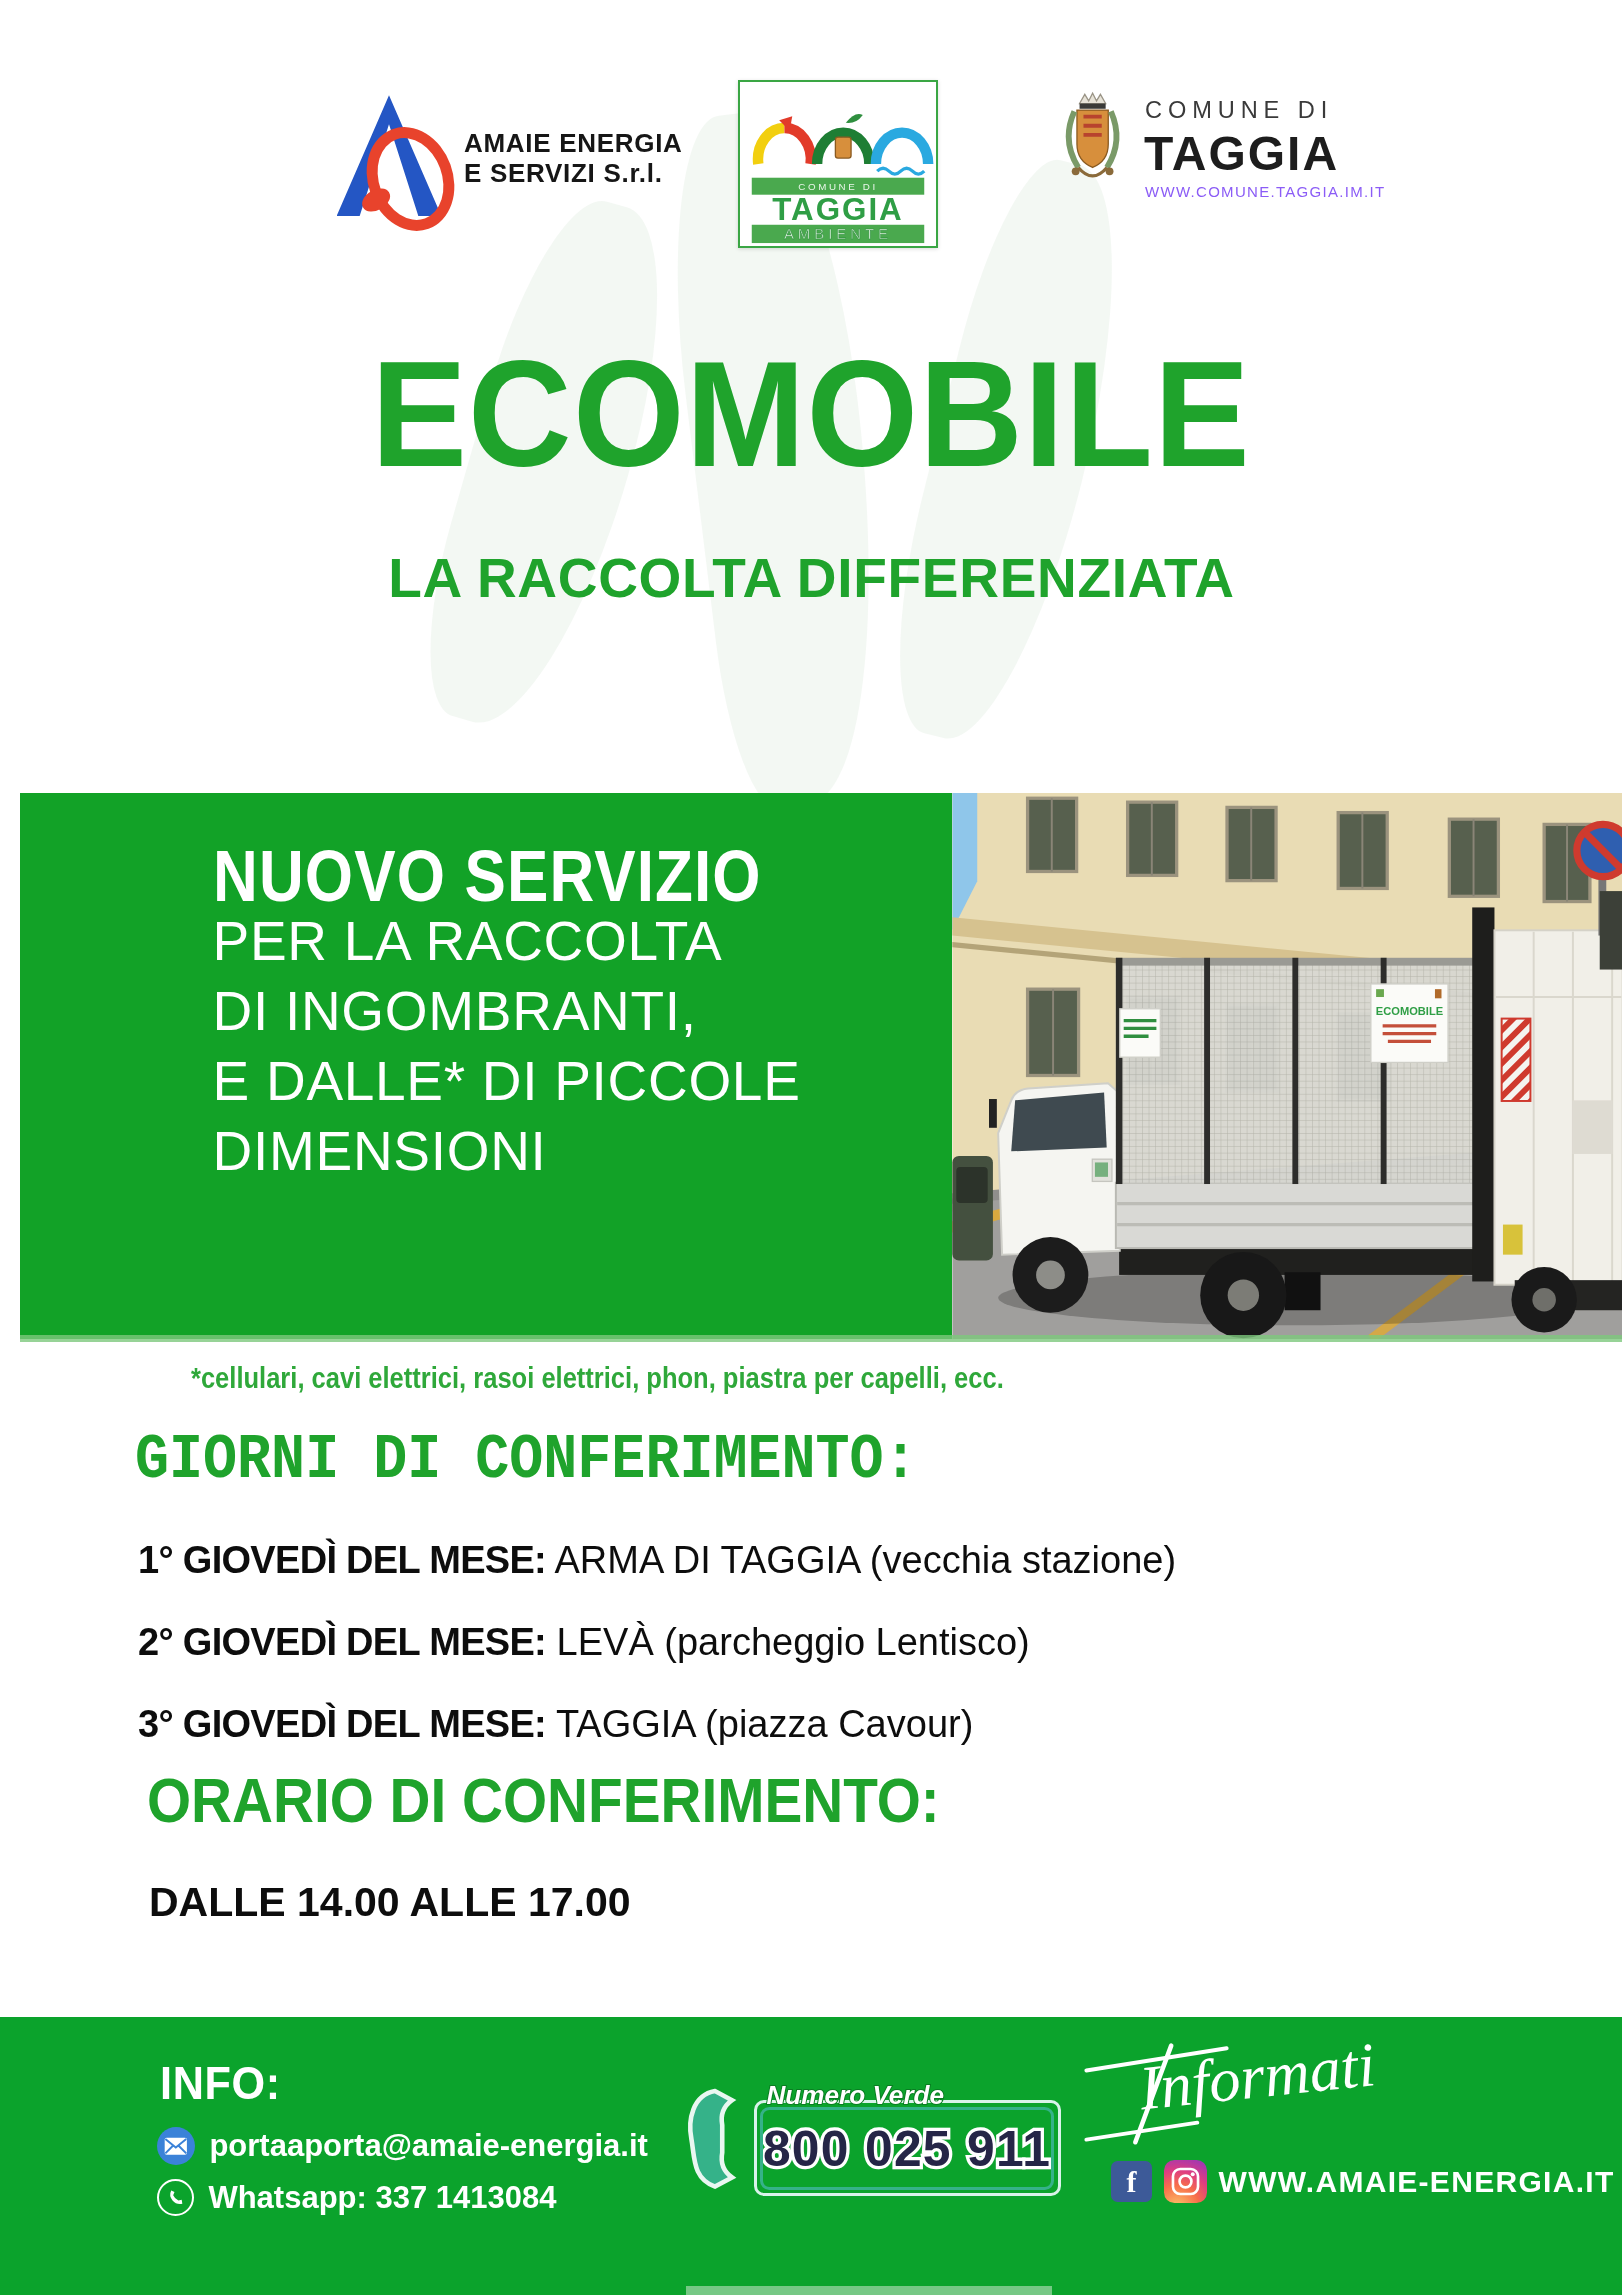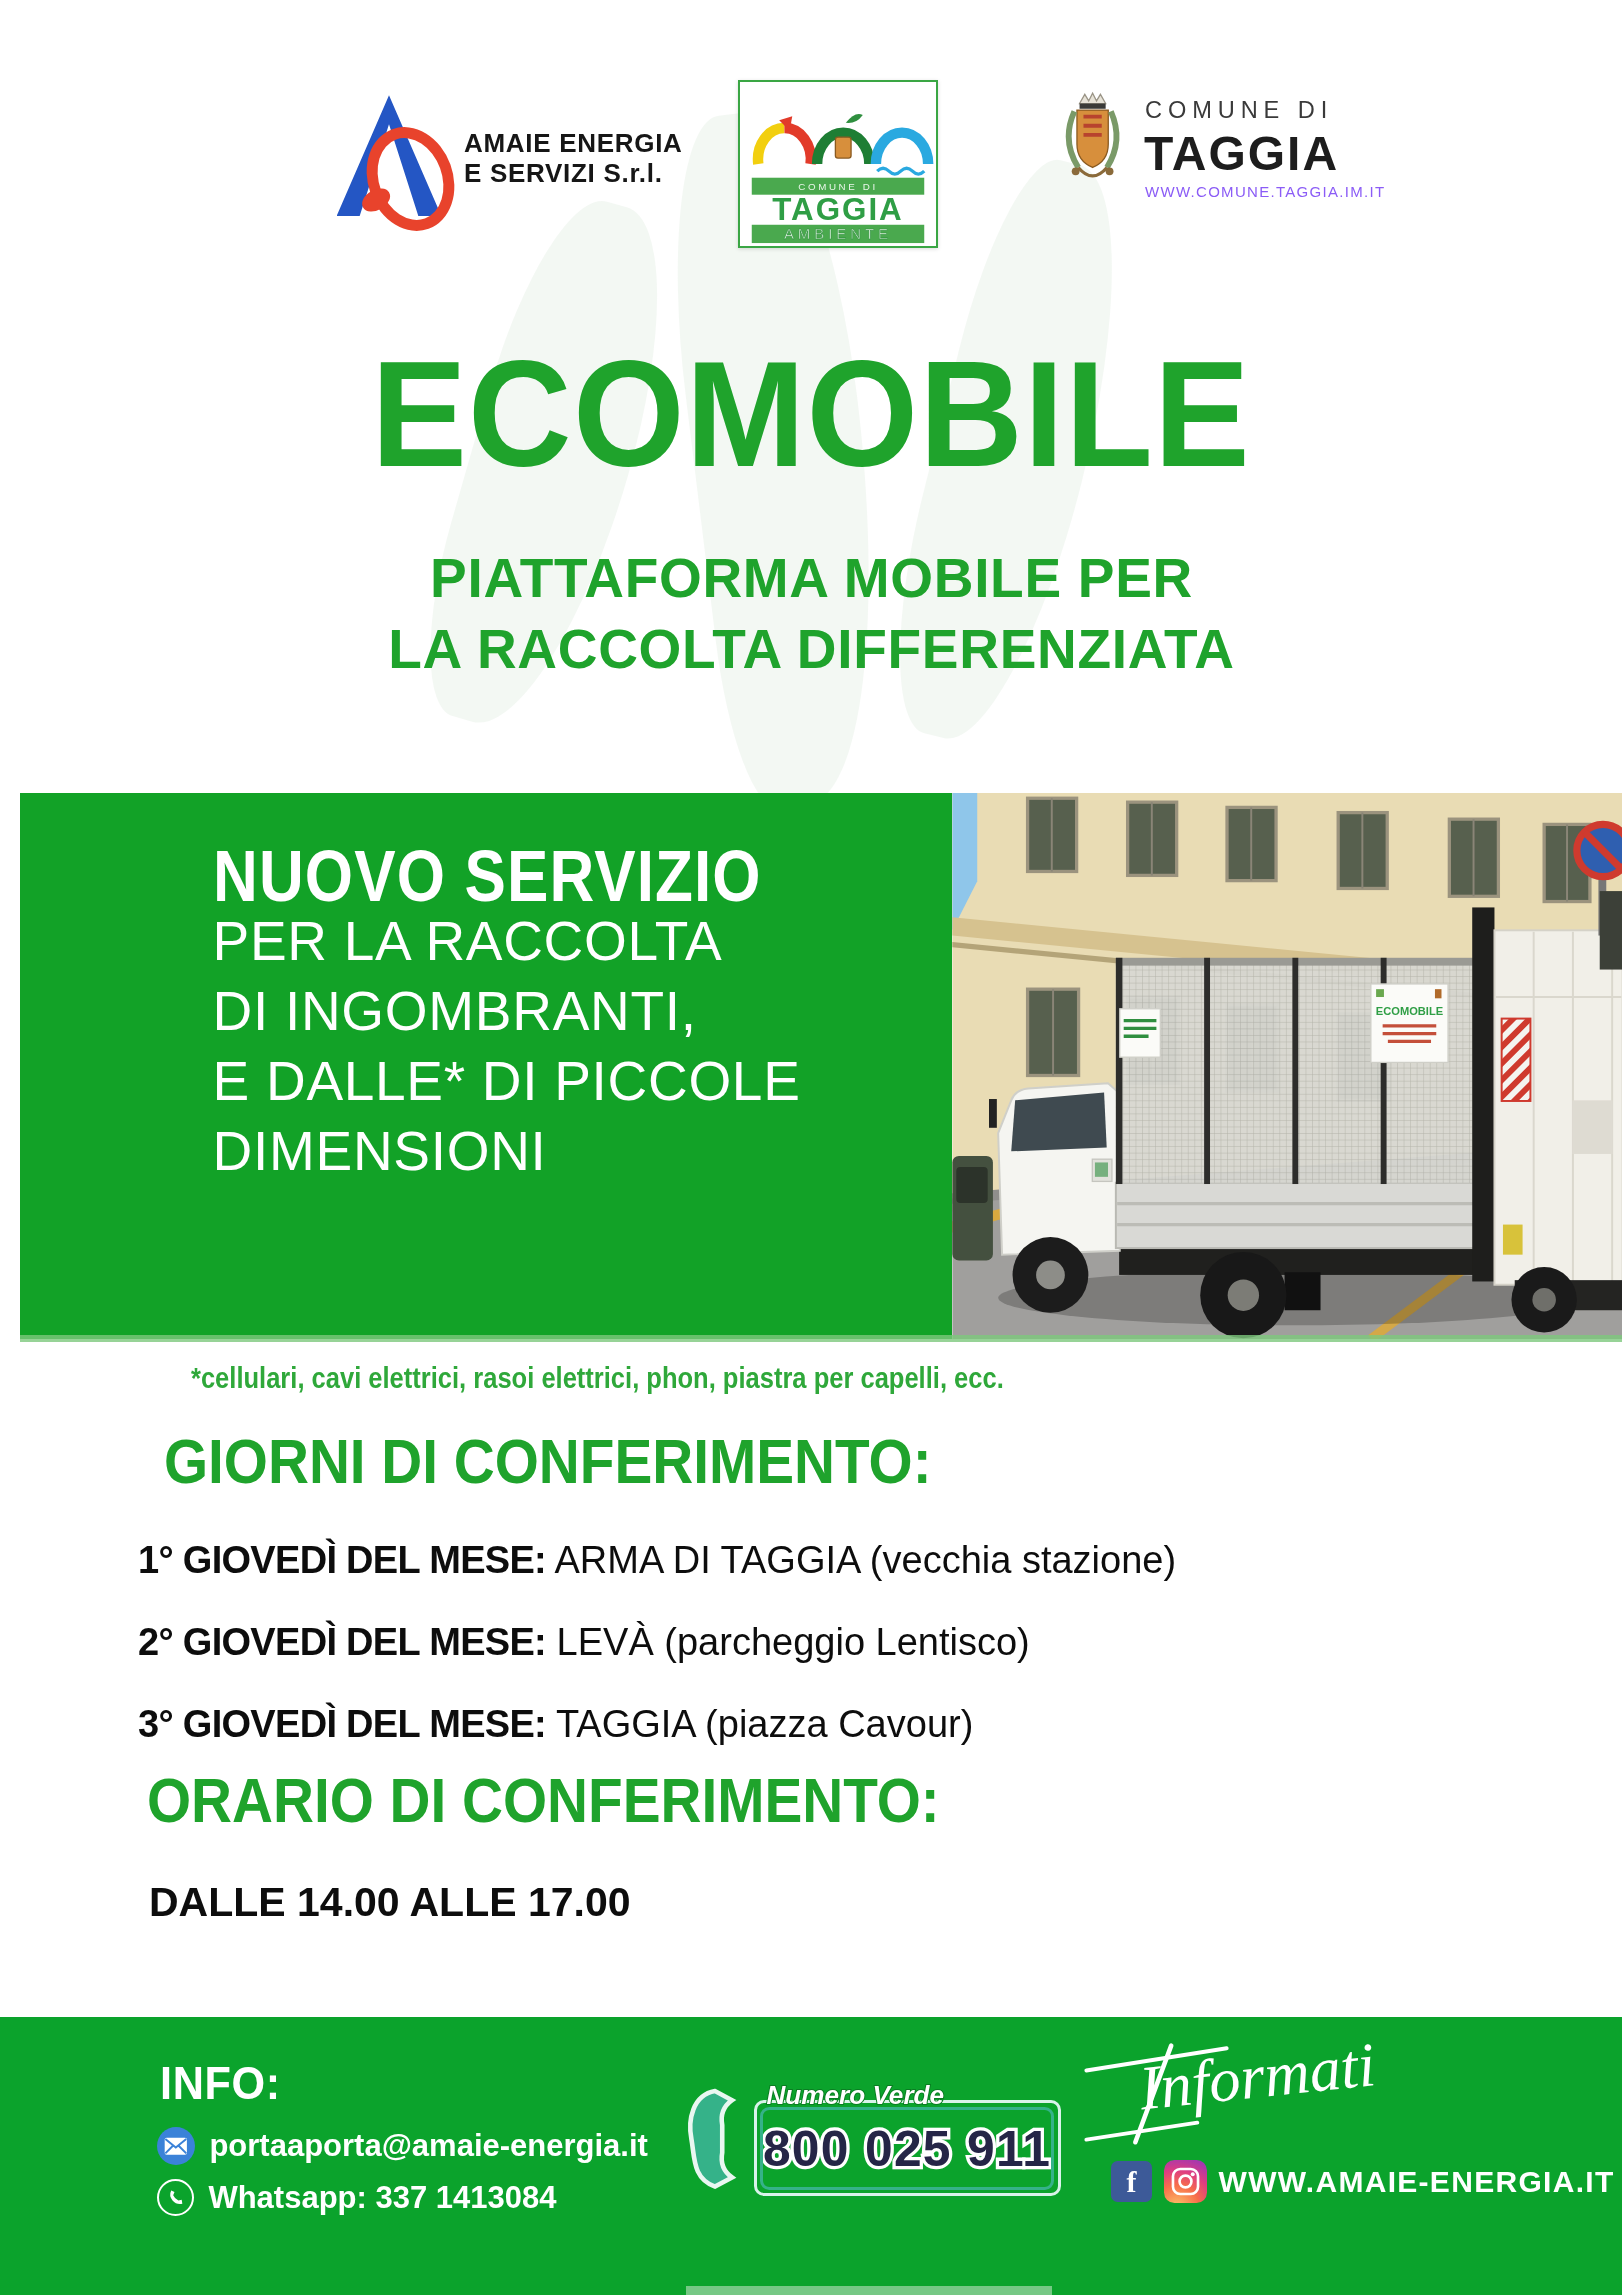--- a/index.html
+++ b/index.html
@@ -96,21 +96,20 @@
     </svg>
     <div class="abs nowrap" style="left:85px;top:11.8px;font-weight:300;font-size:23.6px;letter-spacing:5.9px;color:#3a3a3a;">COMUNE DI</div>
     <div class="abs nowrap" style="left:84px;top:41px;font-weight:800;font-size:48px;letter-spacing:2px;color:#1d1d1d;">TAGGIA</div>
     <div class="abs nowrap" style="left:85px;top:98px;font-size:15px;letter-spacing:1.3px;color:#8b5cf6;">WWW.COMUNE.TAGGIA.IM.IT</div>
   </div>
 
   <div class="abs" style="left:0;top:327px;width:1623px;text-align:center;">
     <span class="cond title nowrap" style="transform:scaleX(.95);transform-origin:center;">ECOMOBILE</span>
   </div>
   <div class="abs" style="left:0;top:543px;width:1623px;text-align:center;">
-    <div class="subtitle nowrap">PIATTAFORMA MOBILE PER</div>
     <div class="subtitle nowrap">LA RACCOLTA DIFFERENZIATA</div>
   </div>
 
   <div class="abs service-box" style="left:19.6px;top:793px;width:932px;height:546px;">
     <div class="abs nowrap" style="left:193px;top:41px;">
       <span class="cond svc-head" style="transform:scaleX(.85);">NUOVO SERVIZIO</span>
     </div>
     <div class="abs svc-lines nowrap" style="left:193px;top:113px;">
       <div>PER LA RACCOLTA</div>
       <div>DI INGOMBRANTI,</div>
@@ -217,21 +216,21 @@
       <line x1="967" y1="60" x2="1023" y2="116" stroke="#cf3a2e" stroke-width="11"></line>
     </svg>
   </div>
 
   <div class="abs" style="left:19.6px;top:1335px;width:1603px;height:6.5px;background:#7dc87d;opacity:.8;"></div>
 
   <div class="abs nowrap" style="left:191px;top:1362px;">
     <span class="cond footnote" style="transform:scaleX(.88);">*cellulari, cavi elettrici, rasoi elettrici, phon, piastra per capelli, ecc.</span>
   </div>
 
-  <div class="abs nowrap" style="left:164px;top:1425px;">
+  <div class="abs nowrap" style="left:135px;top:1425px;font-family:Liberation Mono, monospace;">
     <span class="cond h-green" style="transform:scaleX(.9);">GIORNI DI CONFERIMENTO:</span>
   </div>
   <div class="abs" style="left:138px;top:1539px;">
     <div class="list-item" style="margin-bottom:39px;">
       <b>1° GIOVEDÌ DEL MESE:</b>
       <span>ARMA DI TAGGIA (vecchia stazione)</span>
     </div>
     <div class="list-item" style="margin-bottom:39px;">
       <b>2° GIOVEDÌ DEL MESE:</b>
       <span>LEVÀ (parcheggio Lentisco)</span>

